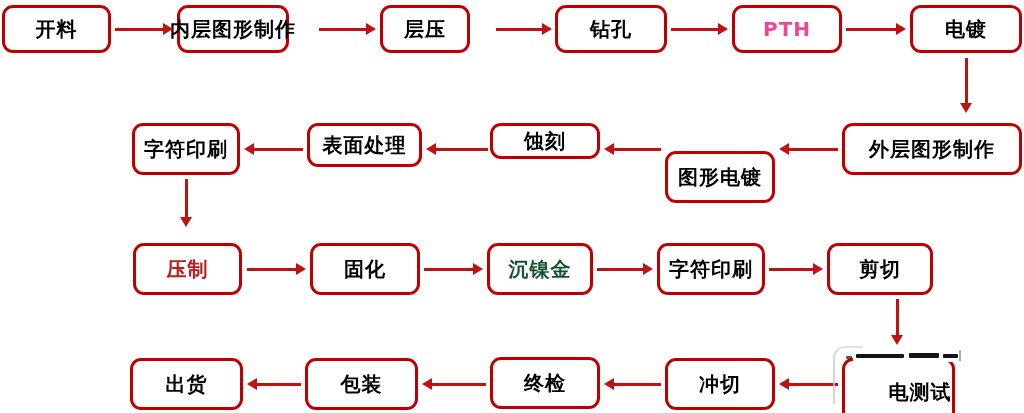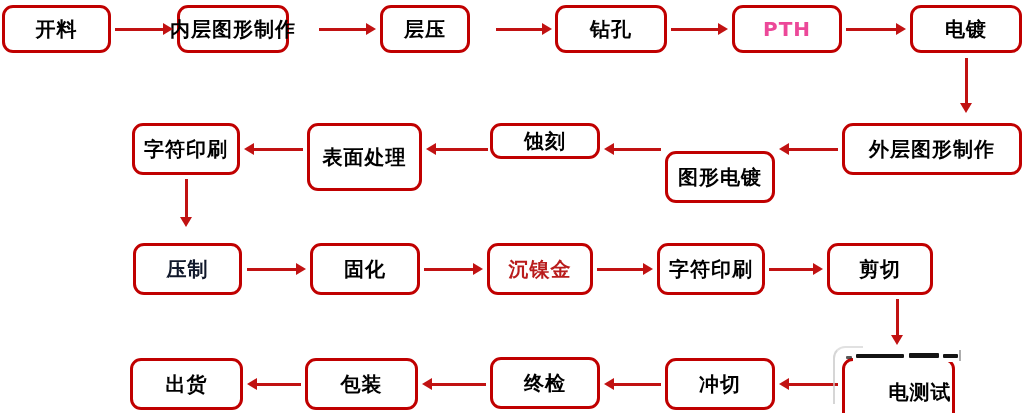--- a/index.html
+++ b/index.html
@@ -75,34 +75,34 @@
     </div>
     <div class="node" style="left: 842px; top: 123px; width: 180px; height: 52px;">
       <span class="label" style="color: rgb(0, 0, 0);">外层图形制作</span>
     </div>
     <div class="node" style="left: 665px; top: 123px; width: 110px; height: 52px; margin-top: 28px;">
       <span class="label" style="color: rgb(0, 0, 0);">图形电镀</span>
     </div>
     <div class="node" style="left: 490px; top: 123px; width: 110px; height: 36px;">
       <span class="label" style="color: rgb(0, 0, 0);">蚀刻</span>
     </div>
-    <div class="node" style="left: 307px; top: 123px; width: 115px; height: 68px;">
+    <div class="node" style="left: 307px; top: 123px; width: 115px; height: 44px;">
       <span class="label" style="color: rgb(0, 0, 0);">表面处理</span>
     </div>
     <div class="node" style="left: 132px; top: 123px; width: 108px; height: 52px;">
       <span class="label" style="color: rgb(0, 0, 0);">字符印刷</span>
     </div>
     <div class="node" style="left: 133px; top: 243px; width: 109px; height: 52px;">
-      <span class="label" style="color: #0f172a; text-align: right;">压制</span>
+      <span class="label" style="color: #b91c1c; text-align: right;">压制</span>
     </div>
     <div class="node" style="left: 310px; top: 243px; width: 110px; height: 52px;">
       <span class="label" style="color: rgb(0, 0, 0);">固化</span>
     </div>
     <div class="node" style="left: 487px; top: 243px; width: 106px; height: 52px;">
-      <span class="label" style="color: #b91c1c;">沉镍金</span>
+      <span class="label" style="color: #14532d;">沉镍金</span>
     </div>
     <div class="node" style="left: 657px; top: 243px; width: 108px; height: 52px;">
       <span class="label" style="color: rgb(0, 0, 0);">字符印刷</span>
     </div>
     <div class="node" style="left: 827px; top: 243px; width: 106px; height: 52px;">
       <span class="label" style="color: rgb(0, 0, 0);">剪切</span>
     </div>
     <div class="node" style="left: 130px; top: 358px; width: 113px; height: 52px;">
       <span class="label" style="color: rgb(0, 0, 0);">出货</span>
     </div>

